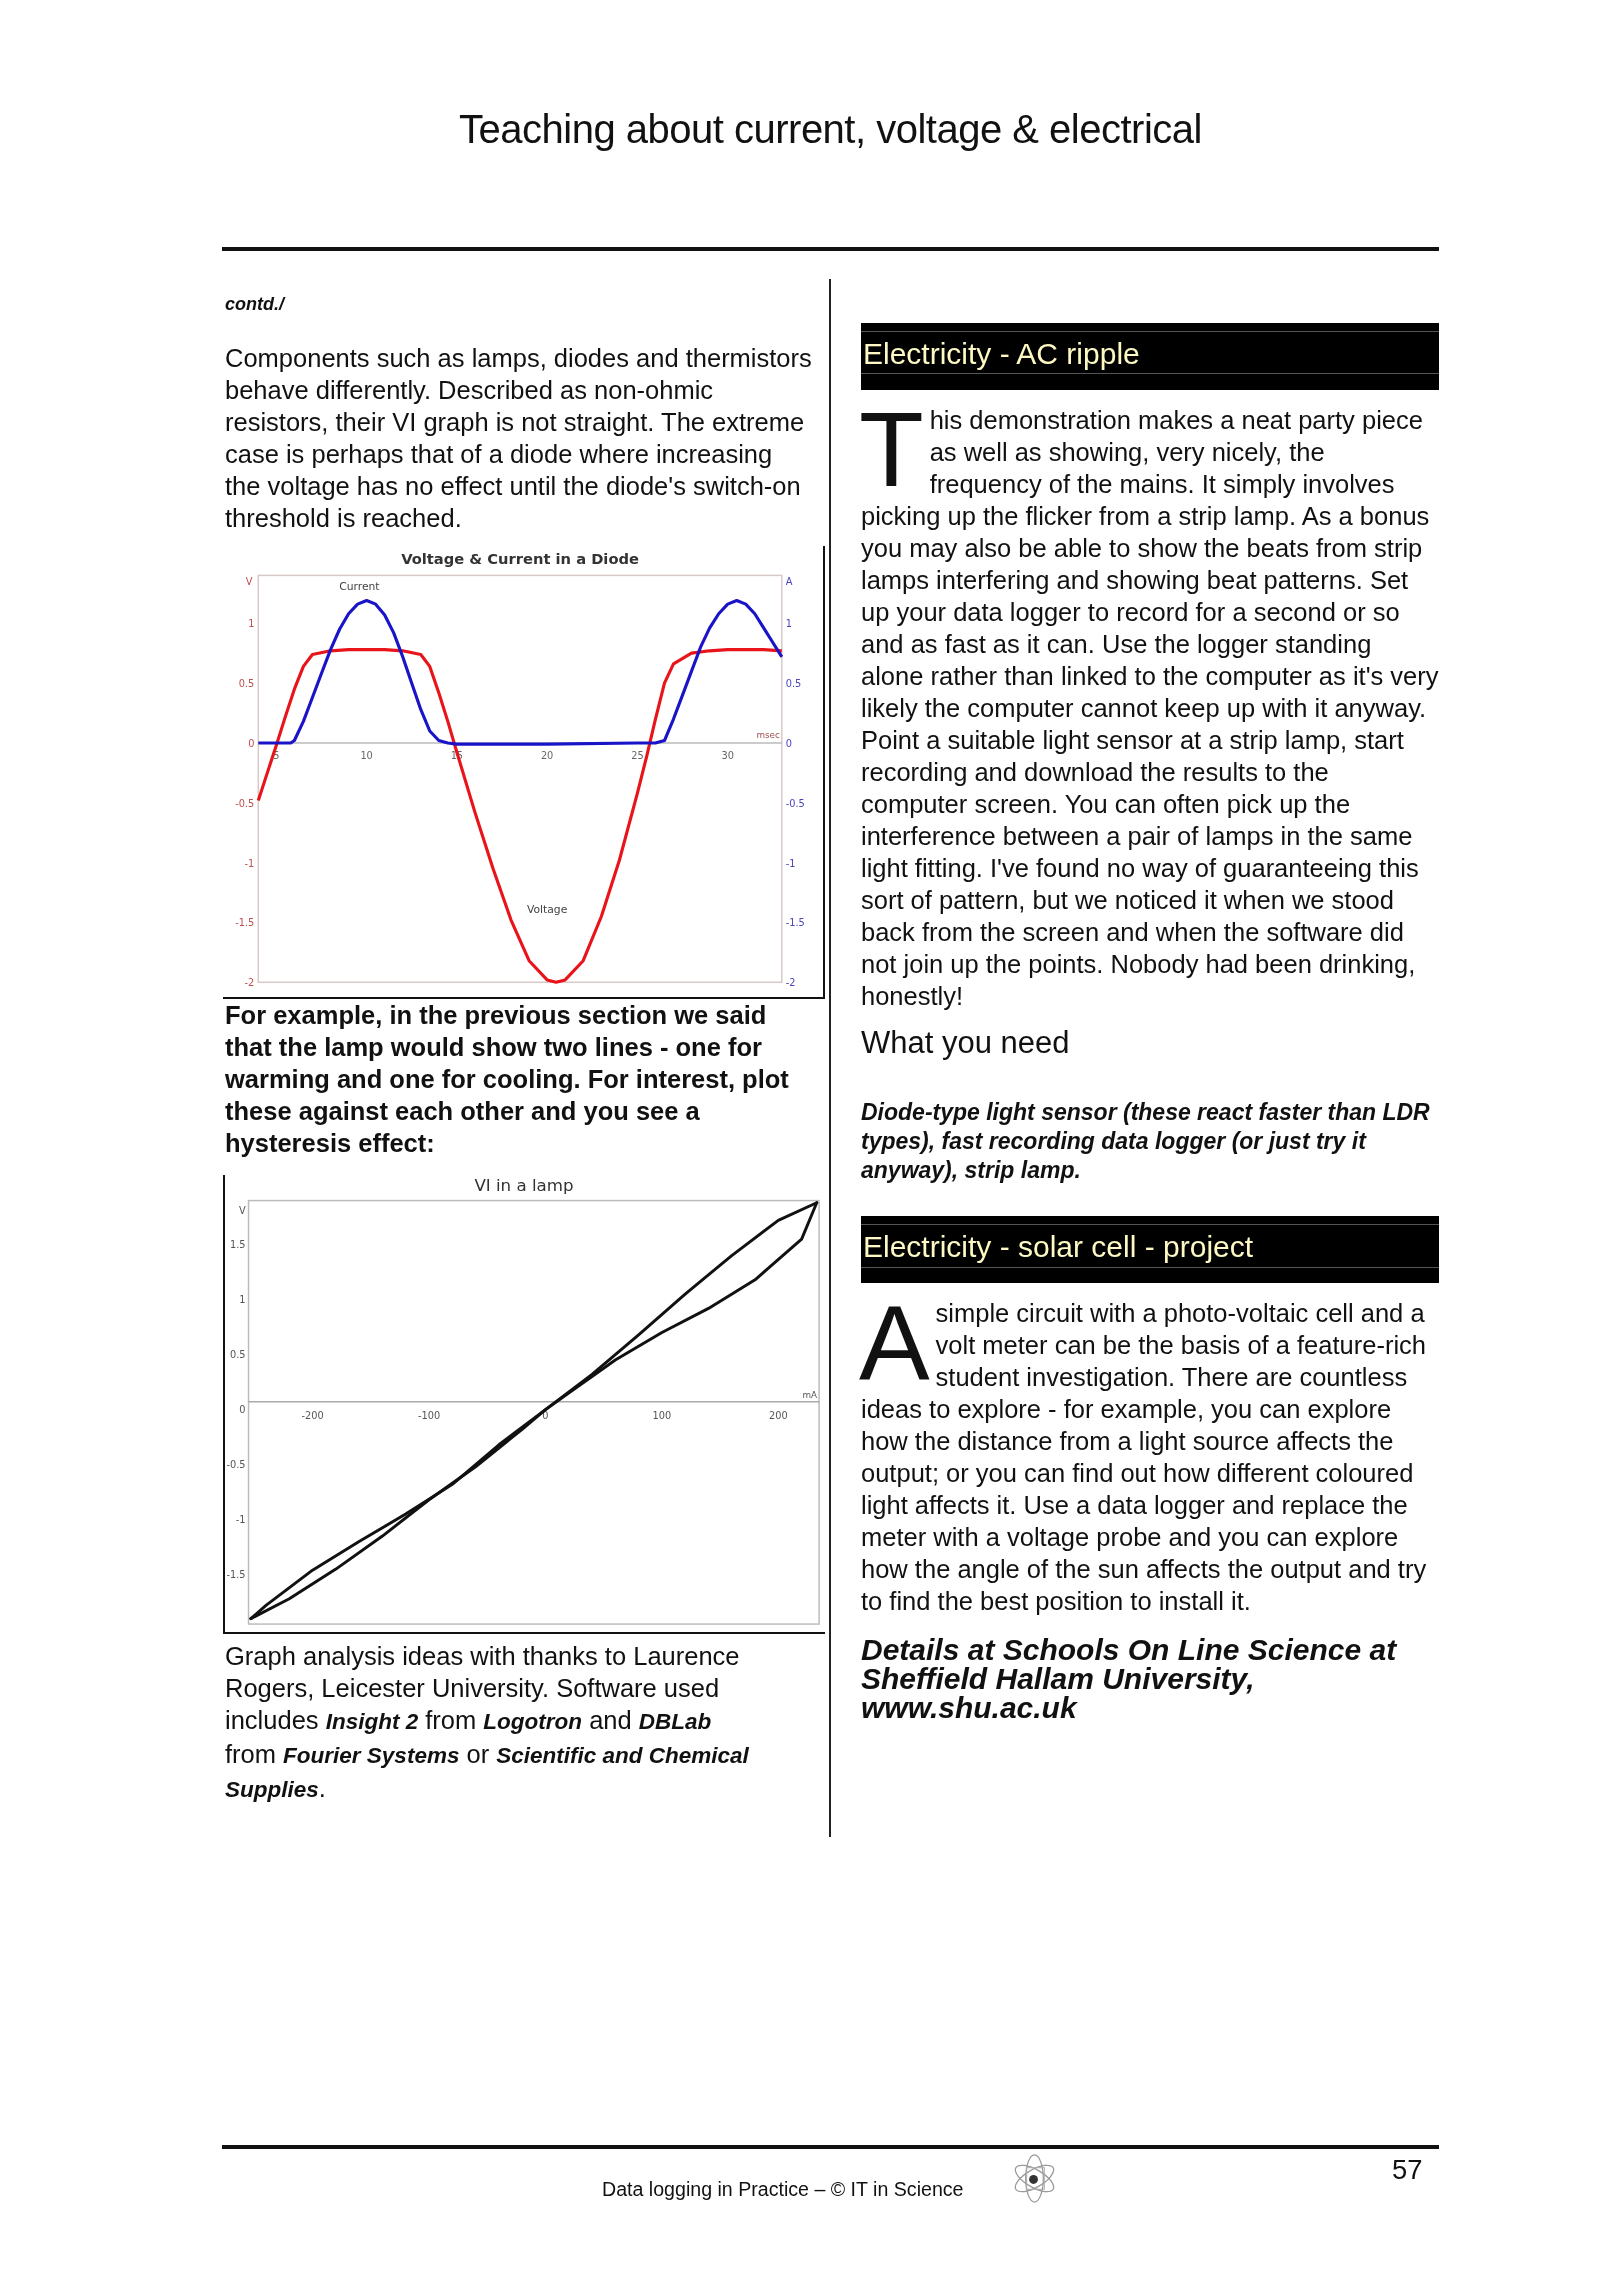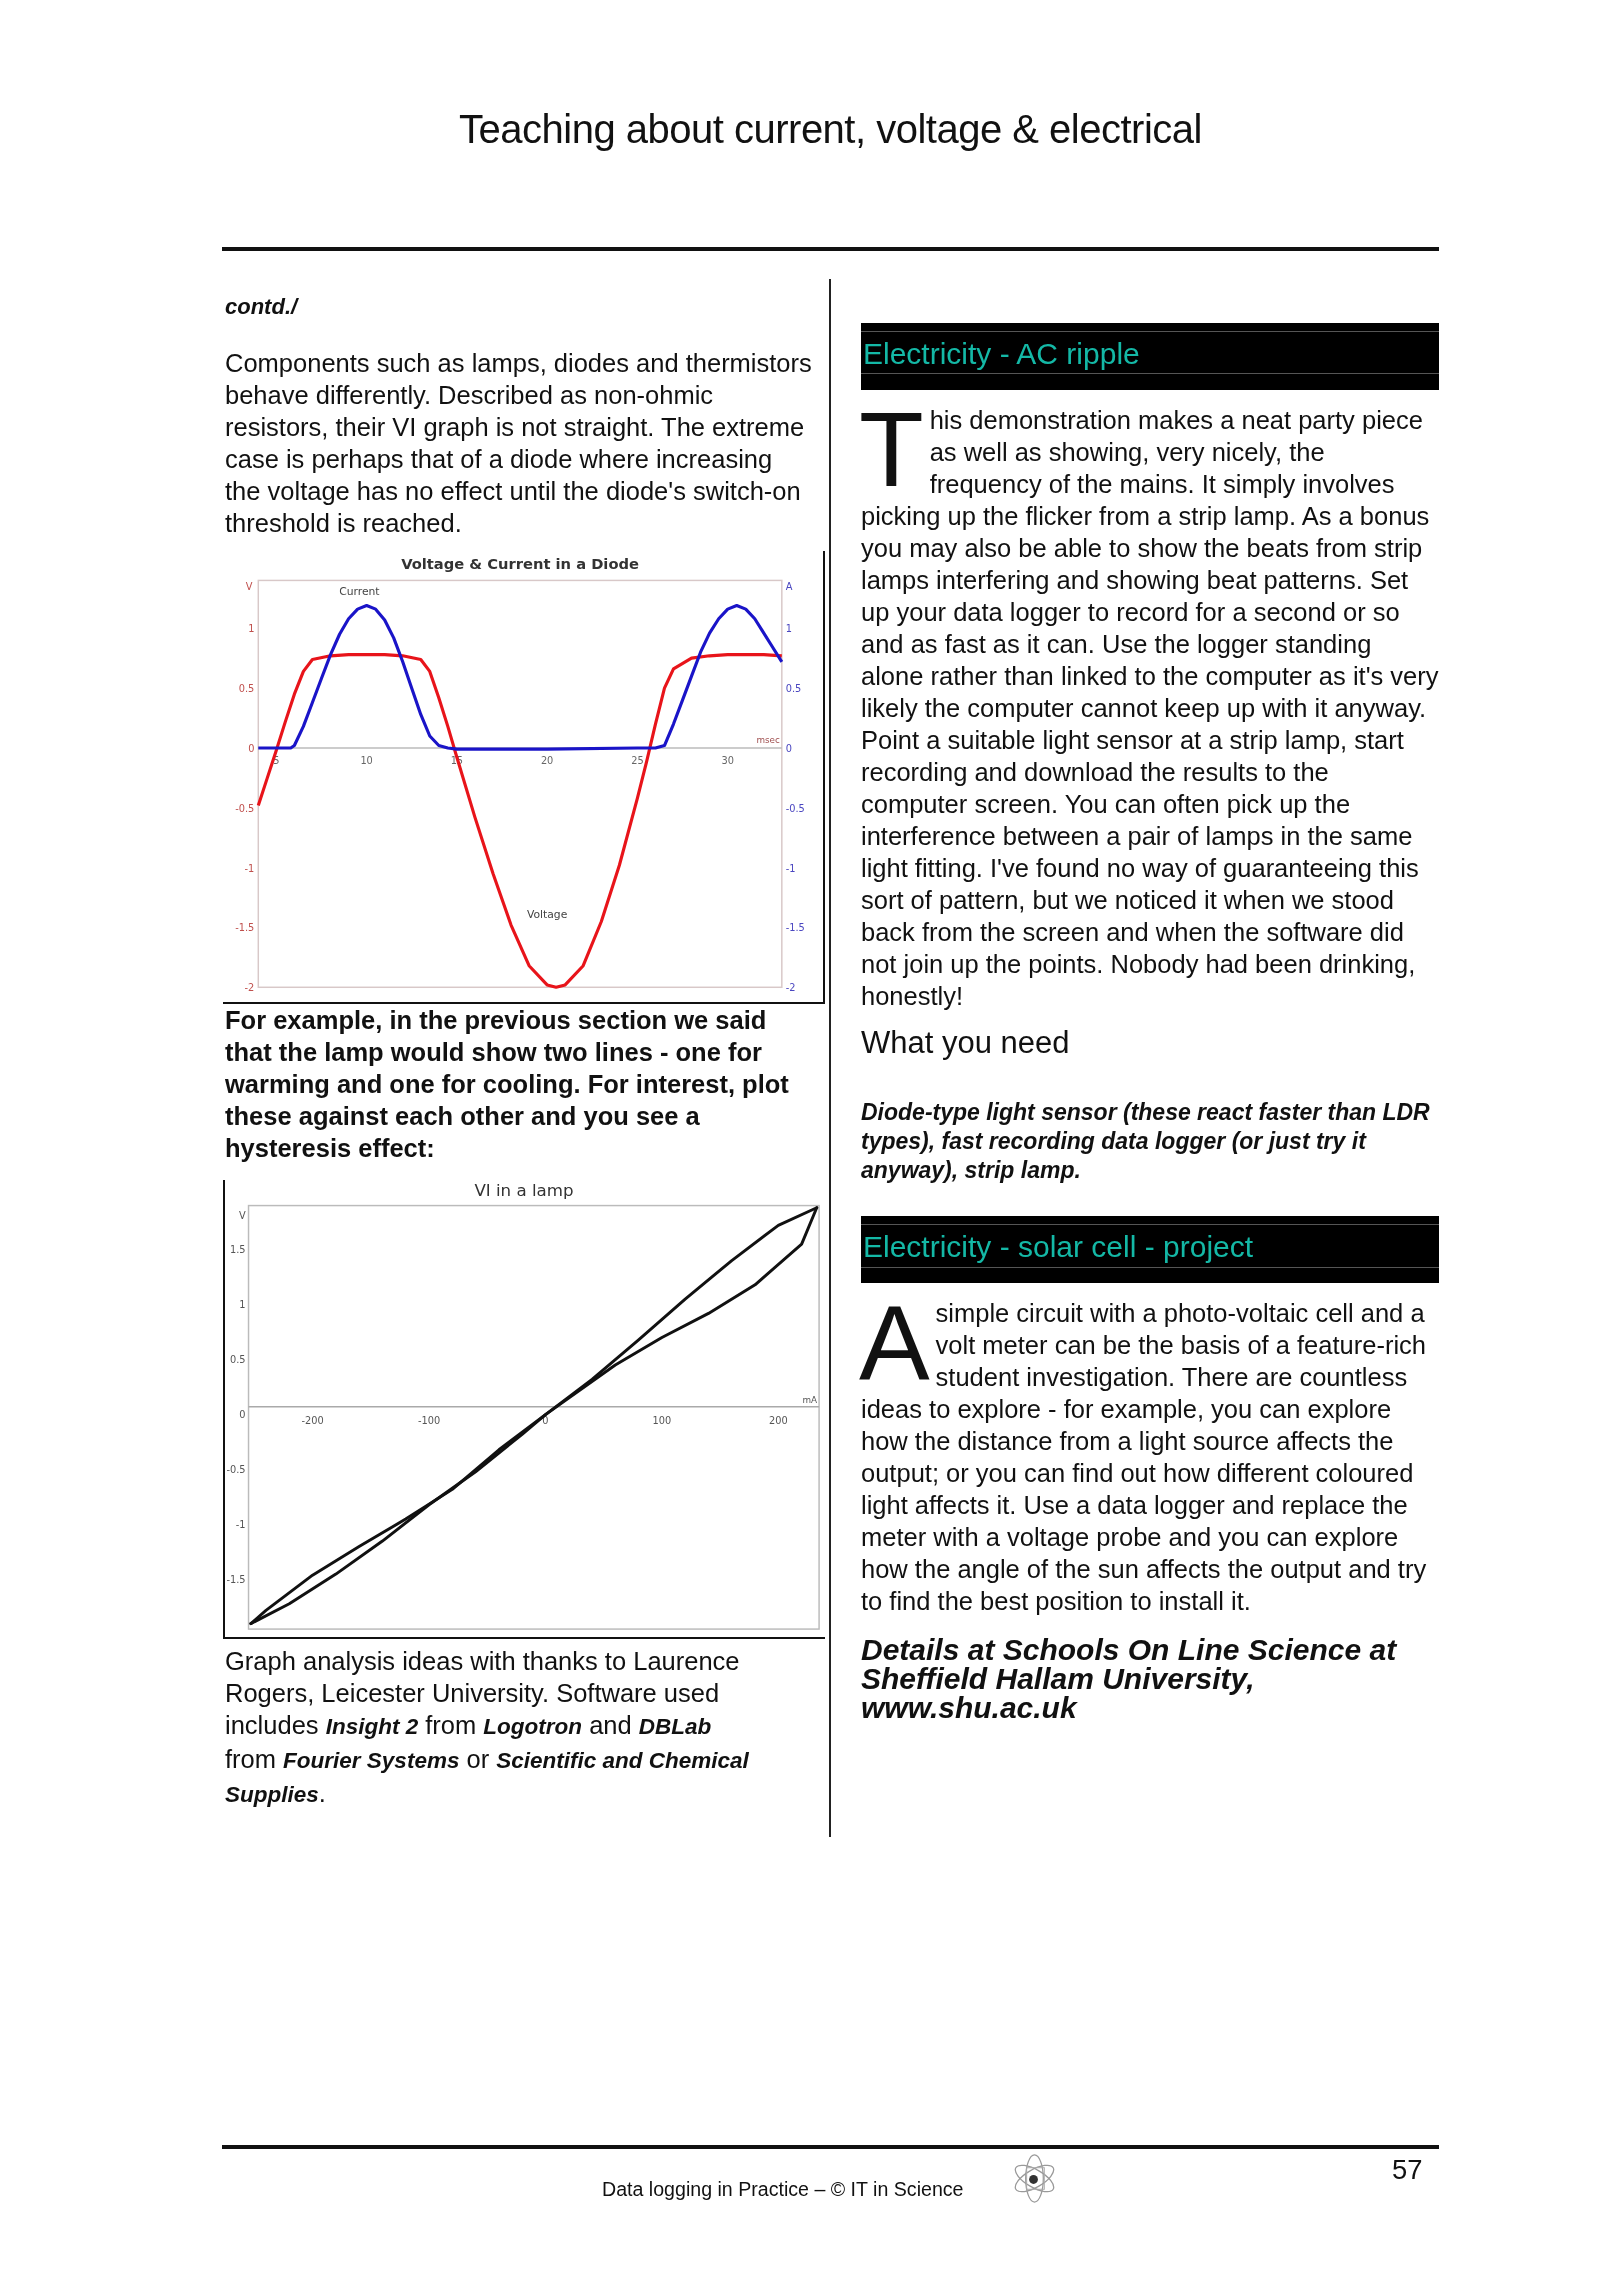--- a/index.html
+++ b/index.html
@@ -2,27 +2,27 @@
 <html><head>
 <meta charset="utf-8">
 <style>
   html, body { margin: 0; padding: 0; background: #ffffff; }
   body { width: 1620px; height: 2293px; position: relative; font-family: "Liberation Sans", sans-serif; color: #111; overflow: hidden; }
   .title { position: absolute; left: 222px; top: 98px; width: 1217px; text-align: center; font-size: 40px; line-height: 63px; letter-spacing: -0.5px; }
   .top-rule { position: absolute; left: 222px; top: 247px; width: 1217px; height: 3.9px; background: #111; }
   .col-divider { position: absolute; left: 829px; top: 279px; width: 2px; height: 1558px; background: #222; }
   .left-col { position: absolute; left: 225px; top: 294px; width: 588px; }
   .right-col { position: absolute; left: 861px; top: 323px; width: 578px; }
-  .contd { font-weight: bold; font-style: italic; font-size: 22px; margin: 0 0 27.4px 0; }
+  .contd { font-weight: bold; font-style: italic; font-size: 18px; margin: 0 0 27.4px 0; }
   p.body { font-size: 25.5px; line-height: 32px; margin: 0; }
   .chart-box { position: relative; margin-left: -2px; }
   .diode-chart { width: 600px; height: 451px; border-right: 2.9px solid #111; border-bottom: 2.9px solid #111; margin-top: 12px; }
   .lamp-chart { width: 600px; height: 457px; border-left: 2px solid #111; border-bottom: 2.9px solid #111; margin-top: 16px; text-decoration: underline; }
   .chart-box svg { display: block; }
-  .section-header { background: #000; color: #14b8a6; font-size: 30px; height: 67px; line-height: 61px; padding-left: 2px; position: relative; }
+  .section-header { background: #000; color: #fef9c3; font-size: 30px; height: 67px; line-height: 61px; padding-left: 2px; position: relative; }
   .section-header:before, .section-header:after { content: ""; position: absolute; left: 0; right: 0; height: 1px; background: #555; }
   .section-header:before { top: 7.8px; }
   .section-header:after { bottom: 15.7px; }
   .dropcap-para { font-size: 25.5px; line-height: 32px; margin: 0; }
   .dropcap { float: left; font-size: 106px; line-height: 82px; margin: 3.9px 5.9px 0 -2px; height: 90px; }
   .subhead { font-size: 31px; margin: 13.7px 0 0 0; }
   .needs { font-weight: bold; font-style: italic; font-size: 23px; line-height: 29px; margin: 37px 0 0 0; }
   .details { font-weight: bold; font-style: italic; font-size: 30px; line-height: 29px; margin: 17.6px 0 0 0; }
   .bi { font-weight: bold; font-style: italic; font-size: 22.5px; }
   .footer-rule { position: absolute; left: 222px; top: 2145px; width: 1217px; height: 3.9px; background: #111; }

